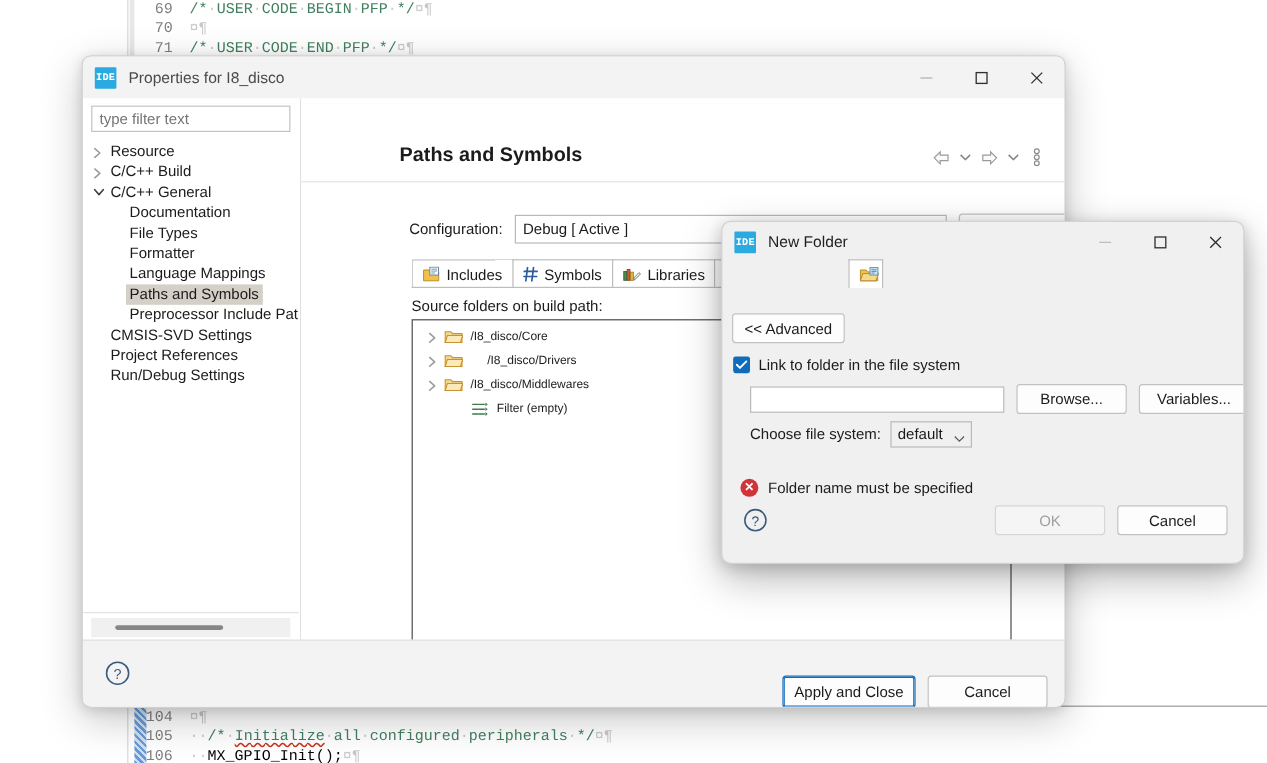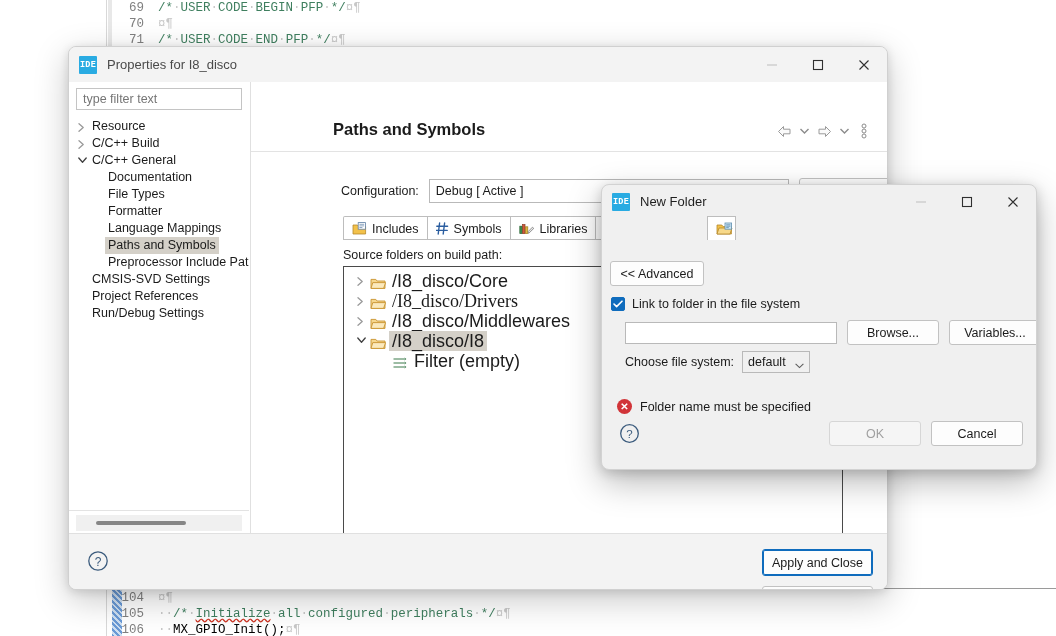--- a/index.html
+++ b/index.html
@@ -109,28 +109,28 @@
     border: 1px solid #bdbdbd; border-bottom: none; margin-right: -1px;
   }
   .tab.first { border-top-left-radius: 2px; }
   .tabs-underline { position: absolute; left: 92px; top: 157px; width: 614px; height: 1px; background: #bdbdbd; }
 
   .src-label { position: absolute; left: 92px; top: 166px; font-size: 12.5px; color: #1b1b1b; }
   .src-box {
     position: absolute; left: 92px; top: 184px; width: 500px; height: 311px;
     border: 1px solid #4a4a4a; background: #ffffff; overflow: hidden;
   }
-  .frow { position: relative; height: 20px; line-height: 20px; font-size: 18px; color: #1b1b1b; white-space: nowrap; }
+  .frow { position: relative; height: 20px; line-height: 20px; font-size: 10px; color: #1b1b1b; white-space: nowrap; }
   .frow .lbl { display: inline-block; padding: 0 3px; }
   .frow.sel .lbl { background: #d4d0c8; }
 
   .props-footer { position: absolute; left: 0; bottom: 0; width: 100%; height: 56px; background: #f3f3f3; }
   .footer-rule { position: absolute; left: 0; top: 0; width: 100%; height: 1px; background: #e0e0e0; }
   .help-circle { position: absolute; left: 18px; top: 17px; }
-  .footer-btns { position: absolute; right: 14px; top: 16px; display: flex; gap: 10px; flex-direction: column; }
+  .footer-btns { position: absolute; right: 14px; top: 30px; display: flex; gap: 10px; }
   .btn-wide { min-width: 100px; height: 27px; }
   .btn-focus { border: 1px solid #0f6cbd; box-shadow: 0 0 0 1px #0f6cbd inset; }
 
   .apply-row { position: absolute; right: 14px; bottom: 66px; display: flex; gap: 10px; }
   .btn-apply { min-width: 92px; height: 25px; }
 
   
   .nf-win {
     position: absolute; left: 601px; top: 184px; width: 436px; height: 286px;
     background: #f0f0f0; border: 1px solid #d2d2d2; border-radius: 8px;
@@ -373,37 +373,29 @@
                     <path d="M1 2.4 L5.8 2.4 L7.1 4 L15 4 L15 11.4 L1 11.4 Z" fill="#f6d78e" stroke="#c8932f" stroke-width="0.9"></path>
                     <path d="M2.8 5.6 L15.6 5.6 L13.6 11.4 L1 11.4 Z" fill="#fbe9bc" stroke="#c8932f" stroke-width="0.9"></path>
                   </svg></span><span class="lbl" style="margin-left: 45px;">/I8_disco/Core</span></div>
               <div class="frow"><span class="tw" style="left: 10px; height: 20px;">
                   <svg width="7" height="9" viewBox="0 0 7 9" style="margin-top: 1px;">
                     <path d="M1 0.8 L5.2 4.5 L1 8.2" fill="none" stroke="#9a9a9a" stroke-width="1.3" stroke-linecap="round" stroke-linejoin="round"></path>
                   </svg>
                 </span><span style="position: absolute; left: 26px; top: 3px;"><svg width="16" height="13" viewBox="0 0 16 13">
                     <path d="M1 2.4 L5.8 2.4 L7.1 4 L15 4 L15 11.4 L1 11.4 Z" fill="#f6d78e" stroke="#c8932f" stroke-width="0.9"></path>
                     <path d="M2.8 5.6 L15.6 5.6 L13.6 11.4 L1 11.4 Z" fill="#fbe9bc" stroke="#c8932f" stroke-width="0.9"></path>
-                  </svg></span><span class="lbl" style="margin-left: 45px; font-family: Liberation Serif, serif;">/I8_disco/Drivers</span></div>
+                  </svg></span><span class="lbl" style="margin-left: 59px;">/I8_disco/Drivers</span></div>
               <div class="frow"><span class="tw" style="left: 10px; height: 20px;">
                   <svg width="7" height="9" viewBox="0 0 7 9" style="margin-top: 1px;">
                     <path d="M1 0.8 L5.2 4.5 L1 8.2" fill="none" stroke="#9a9a9a" stroke-width="1.3" stroke-linecap="round" stroke-linejoin="round"></path>
                   </svg>
                 </span><span style="position: absolute; left: 26px; top: 3px;"><svg width="16" height="13" viewBox="0 0 16 13">
                     <path d="M1 2.4 L5.8 2.4 L7.1 4 L15 4 L15 11.4 L1 11.4 Z" fill="#f6d78e" stroke="#c8932f" stroke-width="0.9"></path>
                     <path d="M2.8 5.6 L15.6 5.6 L13.6 11.4 L1 11.4 Z" fill="#fbe9bc" stroke="#c8932f" stroke-width="0.9"></path>
                   </svg></span><span class="lbl" style="margin-left: 45px;">/I8_disco/Middlewares</span></div>
-              <div class="frow sel"><span class="tw" style="left: 10px; height: 20px;">
-                  <svg width="9" height="7" viewBox="0 0 9 7" style="margin-top: 1px;">
-                    <path d="M0.8 1 L4.5 5.2 L8.2 1" fill="none" stroke="#404040" stroke-width="1.3" stroke-linecap="round" stroke-linejoin="round"></path>
-                  </svg>
-                </span><span style="position: absolute; left: 26px; top: 3px;"><svg width="16" height="13" viewBox="0 0 16 13">
-                    <path d="M1 2.4 L5.8 2.4 L7.1 4 L15 4 L15 11.4 L1 11.4 Z" fill="#f6d78e" stroke="#c8932f" stroke-width="0.9"></path>
-                    <path d="M2.8 5.6 L15.6 5.6 L13.6 11.4 L1 11.4 Z" fill="#fbe9bc" stroke="#c8932f" stroke-width="0.9"></path>
-                  </svg></span><span class="lbl" style="margin-left: 45px;">/I8_disco/I8</span></div>
               <div class="frow"><span class="tw" style="left: 32px; height: 20px;"></span><span style="position: absolute; left: 48px; top: 3px;"><svg width="15" height="14" viewBox="0 0 15 14">
                     <path d="M1.5 3 H7 M1.5 7 H7 M1.5 11 H7" stroke="#3a7a4a" stroke-width="1.2"></path>
                     <path d="M7 3 L12 3 M7 7 L12 7 M7 11 L12 11" stroke="#3a7a4a" stroke-width="1.2"></path>
                     <path d="M12.5 1.4 L14.4 3 L12.5 4.6 Z" fill="#3a7a4a"></path>
                     <path d="M12.5 5.4 L14.4 7 L12.5 8.6 Z" fill="#3a7a4a"></path>
                     <path d="M12.5 9.4 L14.4 11 L12.5 12.6 Z" fill="#3a7a4a"></path>
                   </svg></span><span class="lbl" style="margin-left: 67px;">Filter (empty)</span></div>
             </div>
         </div>
 

